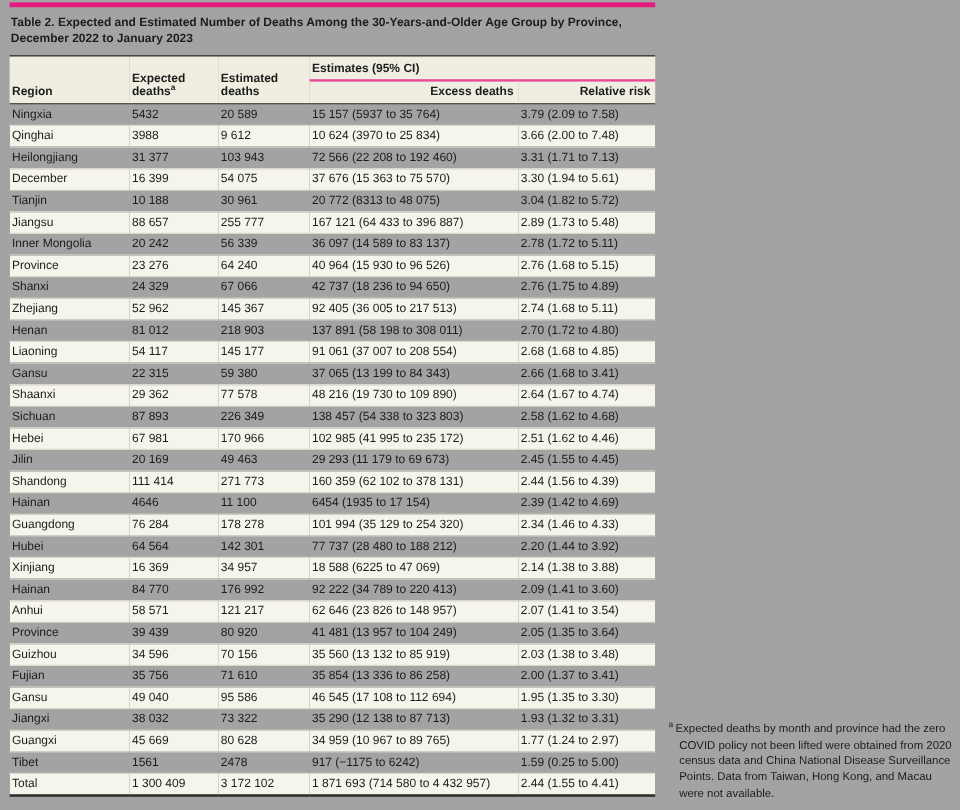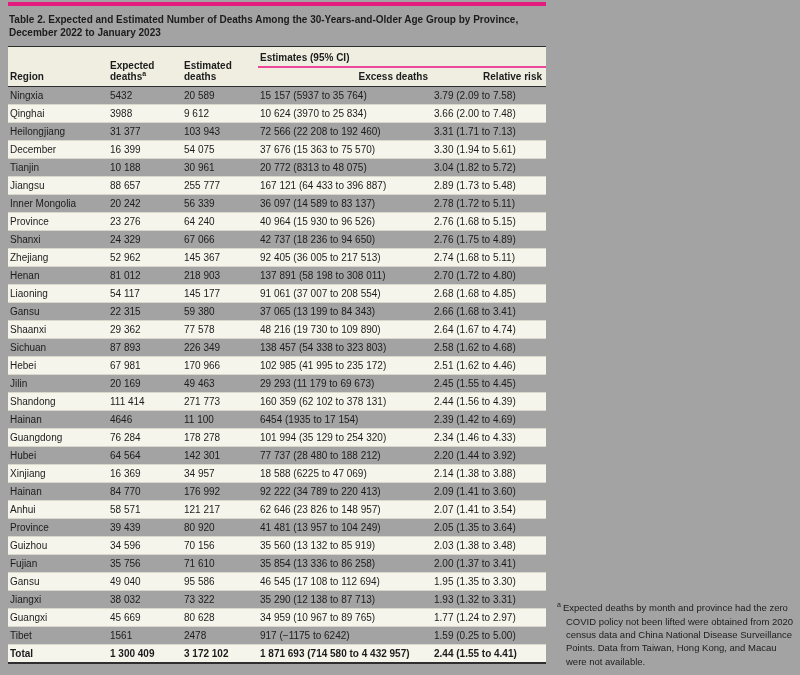--- a/index.html
+++ b/index.html
@@ -20,21 +20,21 @@
   thead th{background:#efeee1;font-weight:bold;text-align:left;font-size:10px;line-height:11px;}
   thead tr.tier1 th{border-top:1px solid #2e2e2e;}
   th.h-span{vertical-align:bottom;padding:3px 4px 4px 2px;border-bottom:1px solid #2e2e2e;}
   th.h-group{vertical-align:top;padding:5px 4px 3px 2px;border-bottom:2px solid #ec4899;}
   th.h-sub{vertical-align:bottom;padding:3px 4px 4px 2px;border-bottom:1px solid #2e2e2e;text-align:right;}
   th sup{font-size:7px;line-height:0;}
 
   tbody td{padding:3px 4px 3px 2px;line-height:11px;border-bottom:1px solid #d9d8cb;
            overflow:hidden;white-space:nowrap;}
   tbody tr:nth-child(even){background:#f6f5ec;}
-  tbody tr:last-child td{border-bottom:2px solid #2e2e2e;font-weight:bold;}
+  tbody tr:last-child td{border-bottom:2px solid #2e2e2e;font-weight:normal;}
 
   .footnote{position:absolute;left:557px;top:598px;width:232px;font-size:9.5px;
             line-height:13.4px;color:#1c1c1c;padding-left:9px;text-indent:-9px;}
   .footnote sup{font-size:7px;margin-right:2px;}
 </style>
 </head>
 <body>
 
 <div class="page">
 

